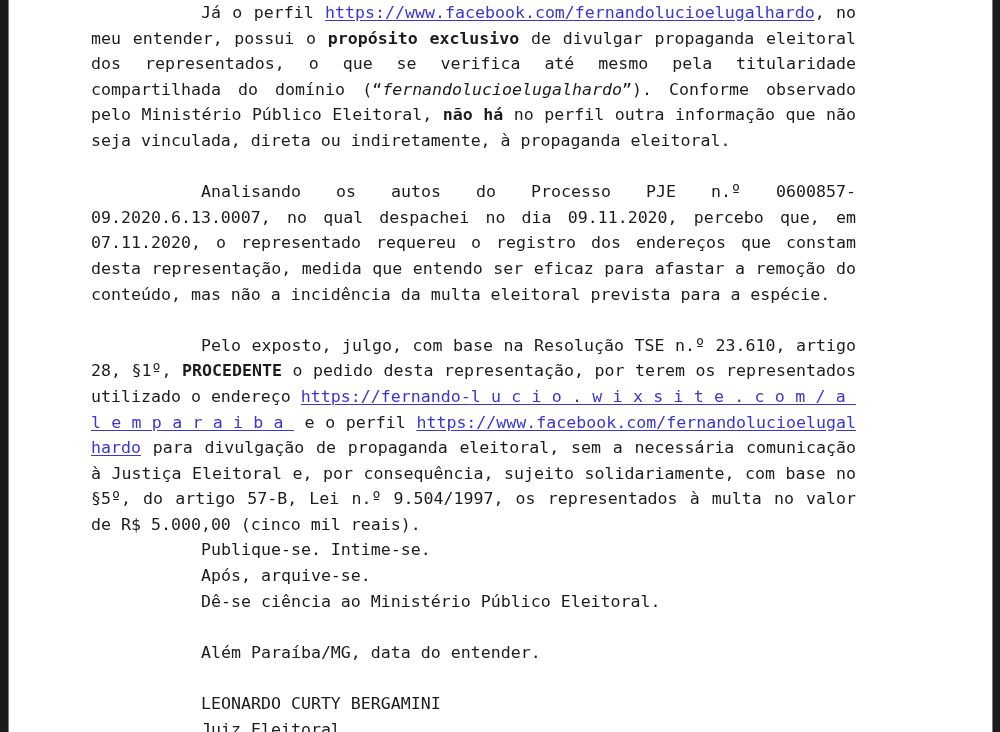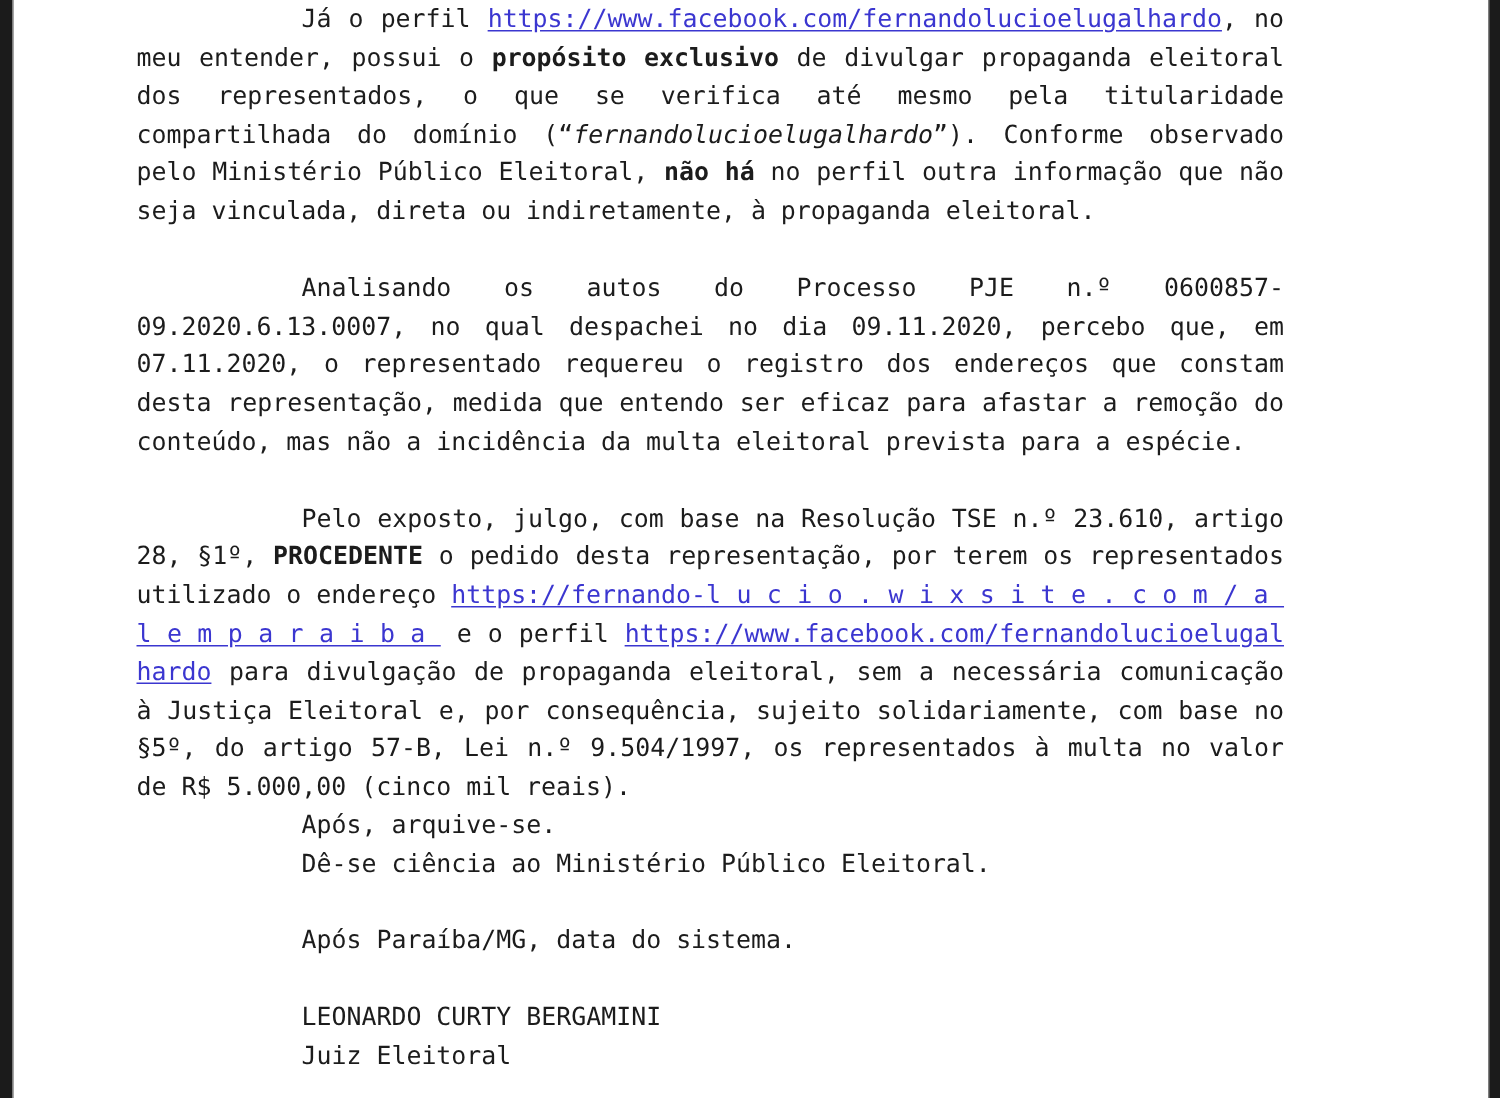--- a/index.html
+++ b/index.html
@@ -112,26 +112,27 @@
       <p class="para"><span>Já o perfil </span><a class="link" href="#">https://www.facebook.com/fernandolucioelugalhardo</a><span>, no meu entender, possui o </span><b class="bold-ul">propósito exclusivo</b><span> de divulgar propaganda eleitoral dos representados, o que se verifica até mesmo pela titularidade compartilhada do domínio (“</span><i class="ital">fernandolucioelugalhardo</i><span>”). Conforme observado pelo Ministério Público Eleitoral, </span><b class="bold-ul">não há</b><span> no perfil outra informação que não seja vinculada, direta ou indiretamente, à propaganda eleitoral.</span></p>
 
       <div class="gap-line"></div>
 
       <p class="para"><span>Analisando os autos do Processo PJE n.º 0600857-09.2020.6.13.0007, no qual despachei no dia 09.11.2020, percebo que, em 07.11.2020, o representado requereu o registro dos endereços que constam desta representação, medida que entendo ser eficaz para afastar a remoção do conteúdo, mas não a incidência da multa eleitoral prevista para a espécie.</span></p>
 
       <div class="gap-line"></div>
 
       <p class="para"><span>Pelo exposto, julgo, com base na Resolução TSE n.º 23.610, artigo 28, §1º, </span><b class="bold-only">PROCEDENTE</b><span> o pedido desta representação, por terem os representados utilizado o endereço </span><a class="link" href="#">https://fernando-</a><a class="link spread" href="#">lucio.wixsite.com/alemparaiba</a><span> e o perfil </span><a class="link" href="#">https://www.facebook.com/fernandolucioelugalhardo</a><span> para divulgação de propaganda eleitoral, sem a necessária comunicação à Justiça Eleitoral e, por consequência, sujeito solidariamente, com base no §5º, do artigo 57-B, Lei n.º 9.504/1997, os representados à multa no valor de R$ 5.000,00 (cinco mil reais).</span></p>
 
+      <p class="plain">Publique-se. Intime-se.</p>
       <p class="plain">Após, arquive-se.</p>
       <p class="plain">Dê-se ciência ao Ministério Público Eleitoral.</p>
 
       <div class="gap-line"></div>
 
-      <p class="plain">Após Paraíba/MG, data do sistema.</p>
+      <p class="plain">Além Paraíba/MG, data do entender.</p>
 
       <div class="gap-line"></div>
 
       <p class="plain">LEONARDO CURTY BERGAMINI</p>
       <p class="plain">Juiz Eleitoral</p>
 
     </div>
   </div>
 </div>
 

